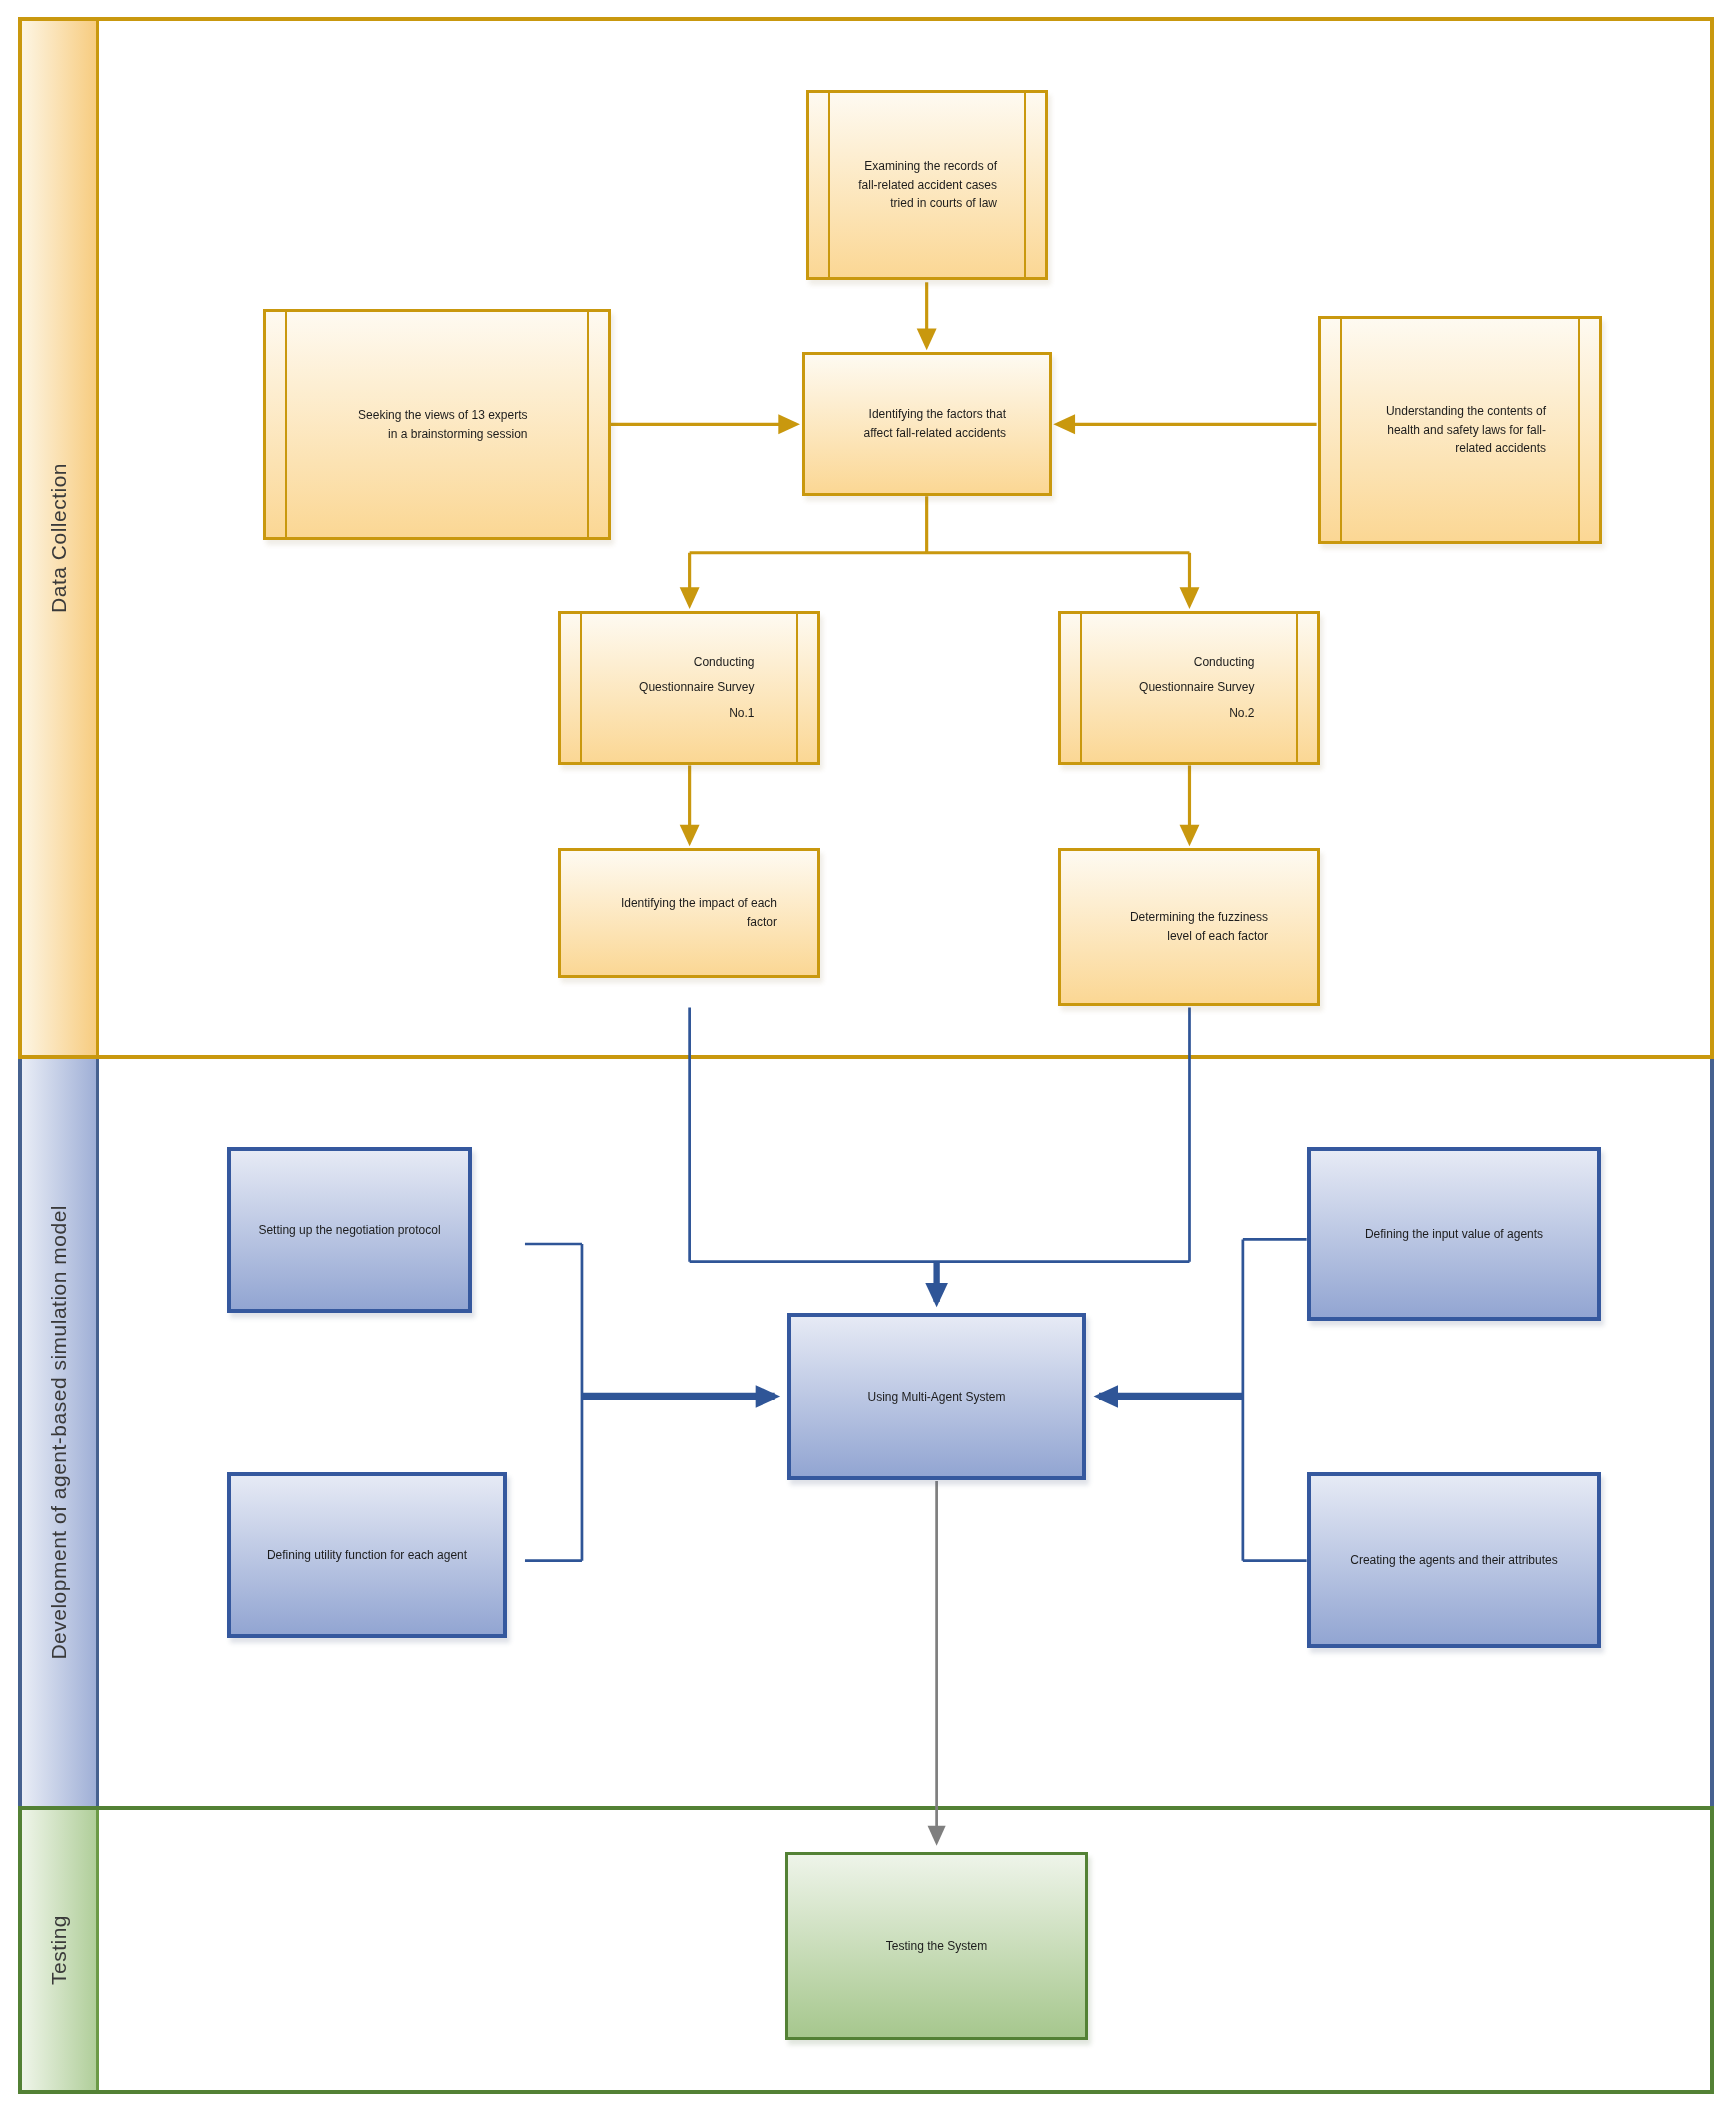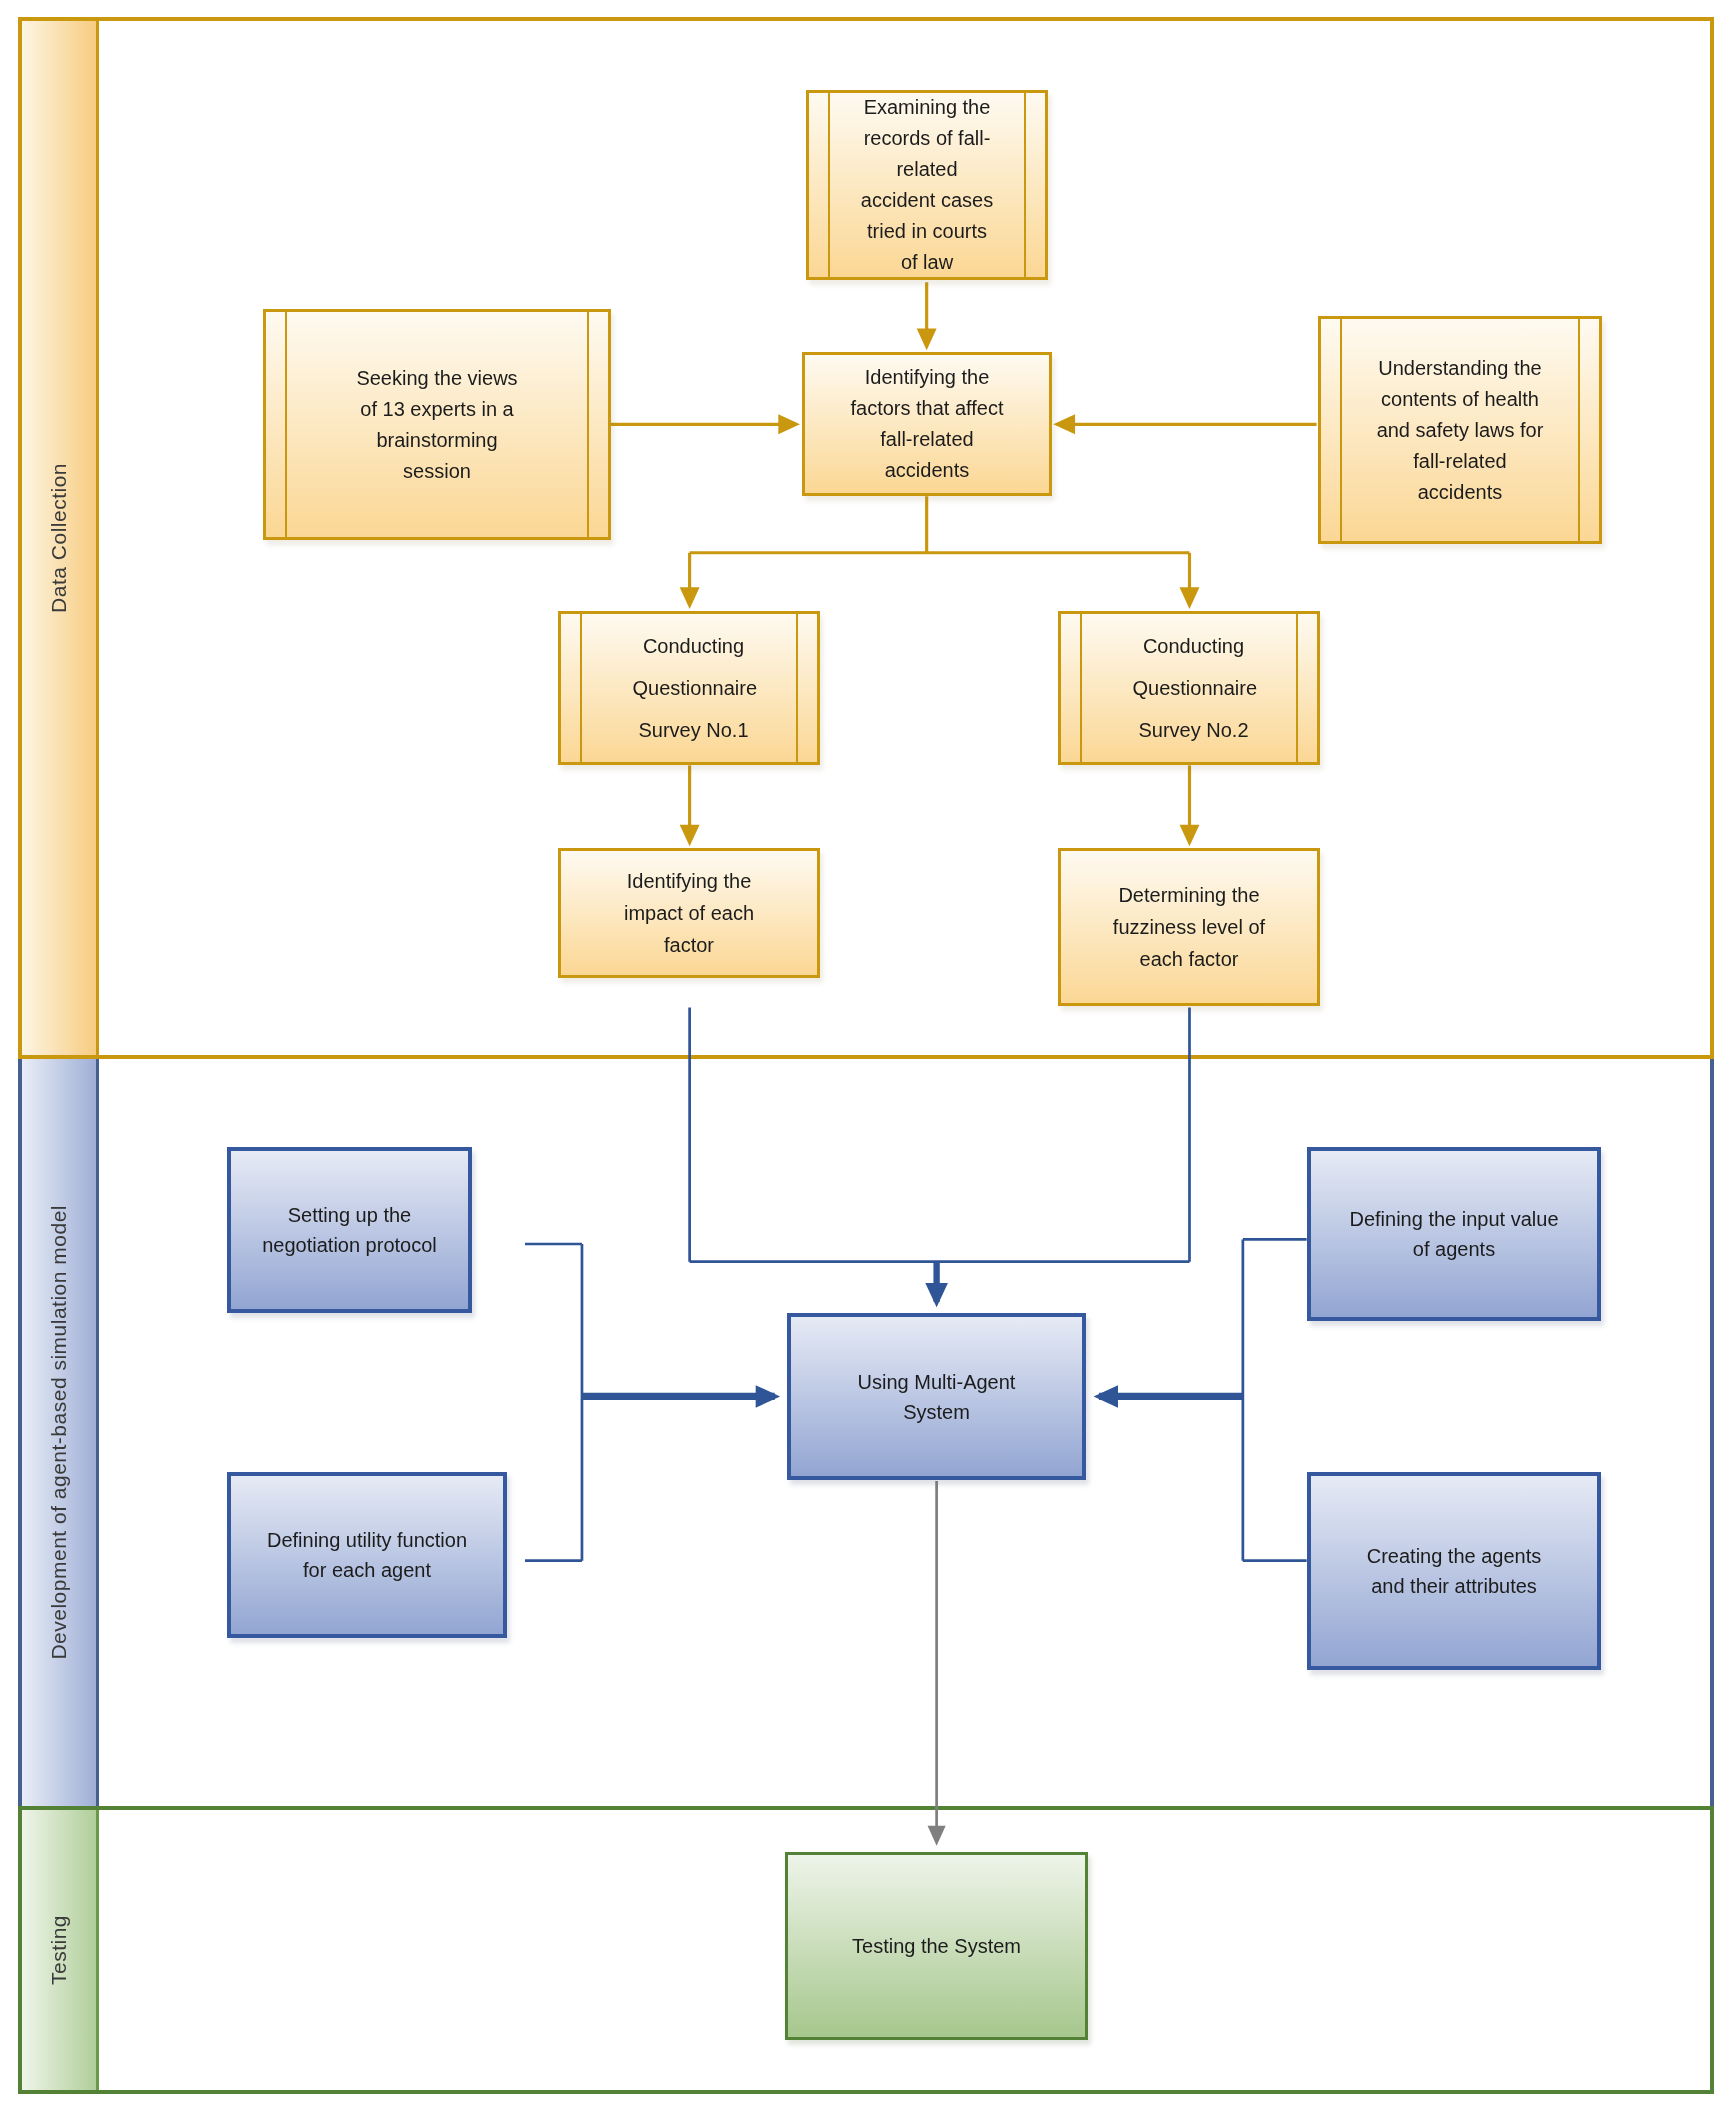--- a/index.html
+++ b/index.html
@@ -20,22 +20,22 @@
   .strip1{background:linear-gradient(to right,#FDF5E3,#F7CC80);border-right:3.6px solid #C9980E;}
   .strip2{background:linear-gradient(to right,#E9EDF6,#9FAFD6);border-right:3.6px solid #46618F;}
   .strip3{background:linear-gradient(to right,#EFF5E9,#B0CE9A);border-right:3.6px solid #6B9A47;}
   .vlabel{
     writing-mode:vertical-rl;transform:rotate(180deg);
     font-size:21px;color:#3a3a3a;letter-spacing:0.5px;white-space:nowrap;
   }
   
   .node{
     position:absolute;box-sizing:border-box;
-    display:flex;align-items:center;justify-content:center;text-align:center;
-    font-size:20px;z-index:3;
+    display:flex;align-items:center;justify-content:center;text-align:right;
+    font-size:12px;z-index:3;
     box-shadow:2.7px 5.4px 4.5px rgba(130,110,60,0.12);
   }
   .node .txt{display:inline-block;}
   .gold{background:linear-gradient(to bottom,#FEFAF1,#FBD794);border:3.6px solid #C9980E;line-height:1.55;}
   .blue{background:linear-gradient(to bottom,#E6EAF5,#92A5D2);border:4.5px solid #35589E;line-height:1.5;box-shadow:2.7px 5.4px 4.5px rgba(80,95,130,0.18);}
   .green{background:linear-gradient(to bottom,#EEF4E9,#A6C78D);border:3.6px solid #538135;line-height:1.5;box-shadow:2.7px 5.4px 4.5px rgba(90,115,70,0.18);}
   
   .pp::before,.pp::after{content:"";position:absolute;top:0;bottom:0;width:2.3px;background:#C9980E;}
   .pp::before{left:19px;}
   .pp::after{right:19px;}
@@ -144,21 +144,21 @@
   </div>
 
   <div class="node blue" style="left:787px;top:1313px;width:299px;height:167px">
     <span class="txt" style="max-width:181px">Using Multi-Agent System</span>
   </div>
 
   <div class="node blue" style="left:1307px;top:1147px;width:294px;height:174px">
     <span class="txt" style="max-width:213px">Defining the input value of agents</span>
   </div>
 
-  <div class="node blue" style="left:1307px;top:1472px;width:294px;height:198px">
+  <div class="node blue" style="left:1307px;top:1472px;width:294px;height:176px">
     <span class="txt" style="max-width:213px">Creating the agents and their attributes</span>
   </div>
 
   <div class="node green" style="left:785px;top:1852px;width:303px;height:188px">
     <span class="txt" style="max-width:226px">Testing the System</span>
   </div>
 
 </div>
 
 

